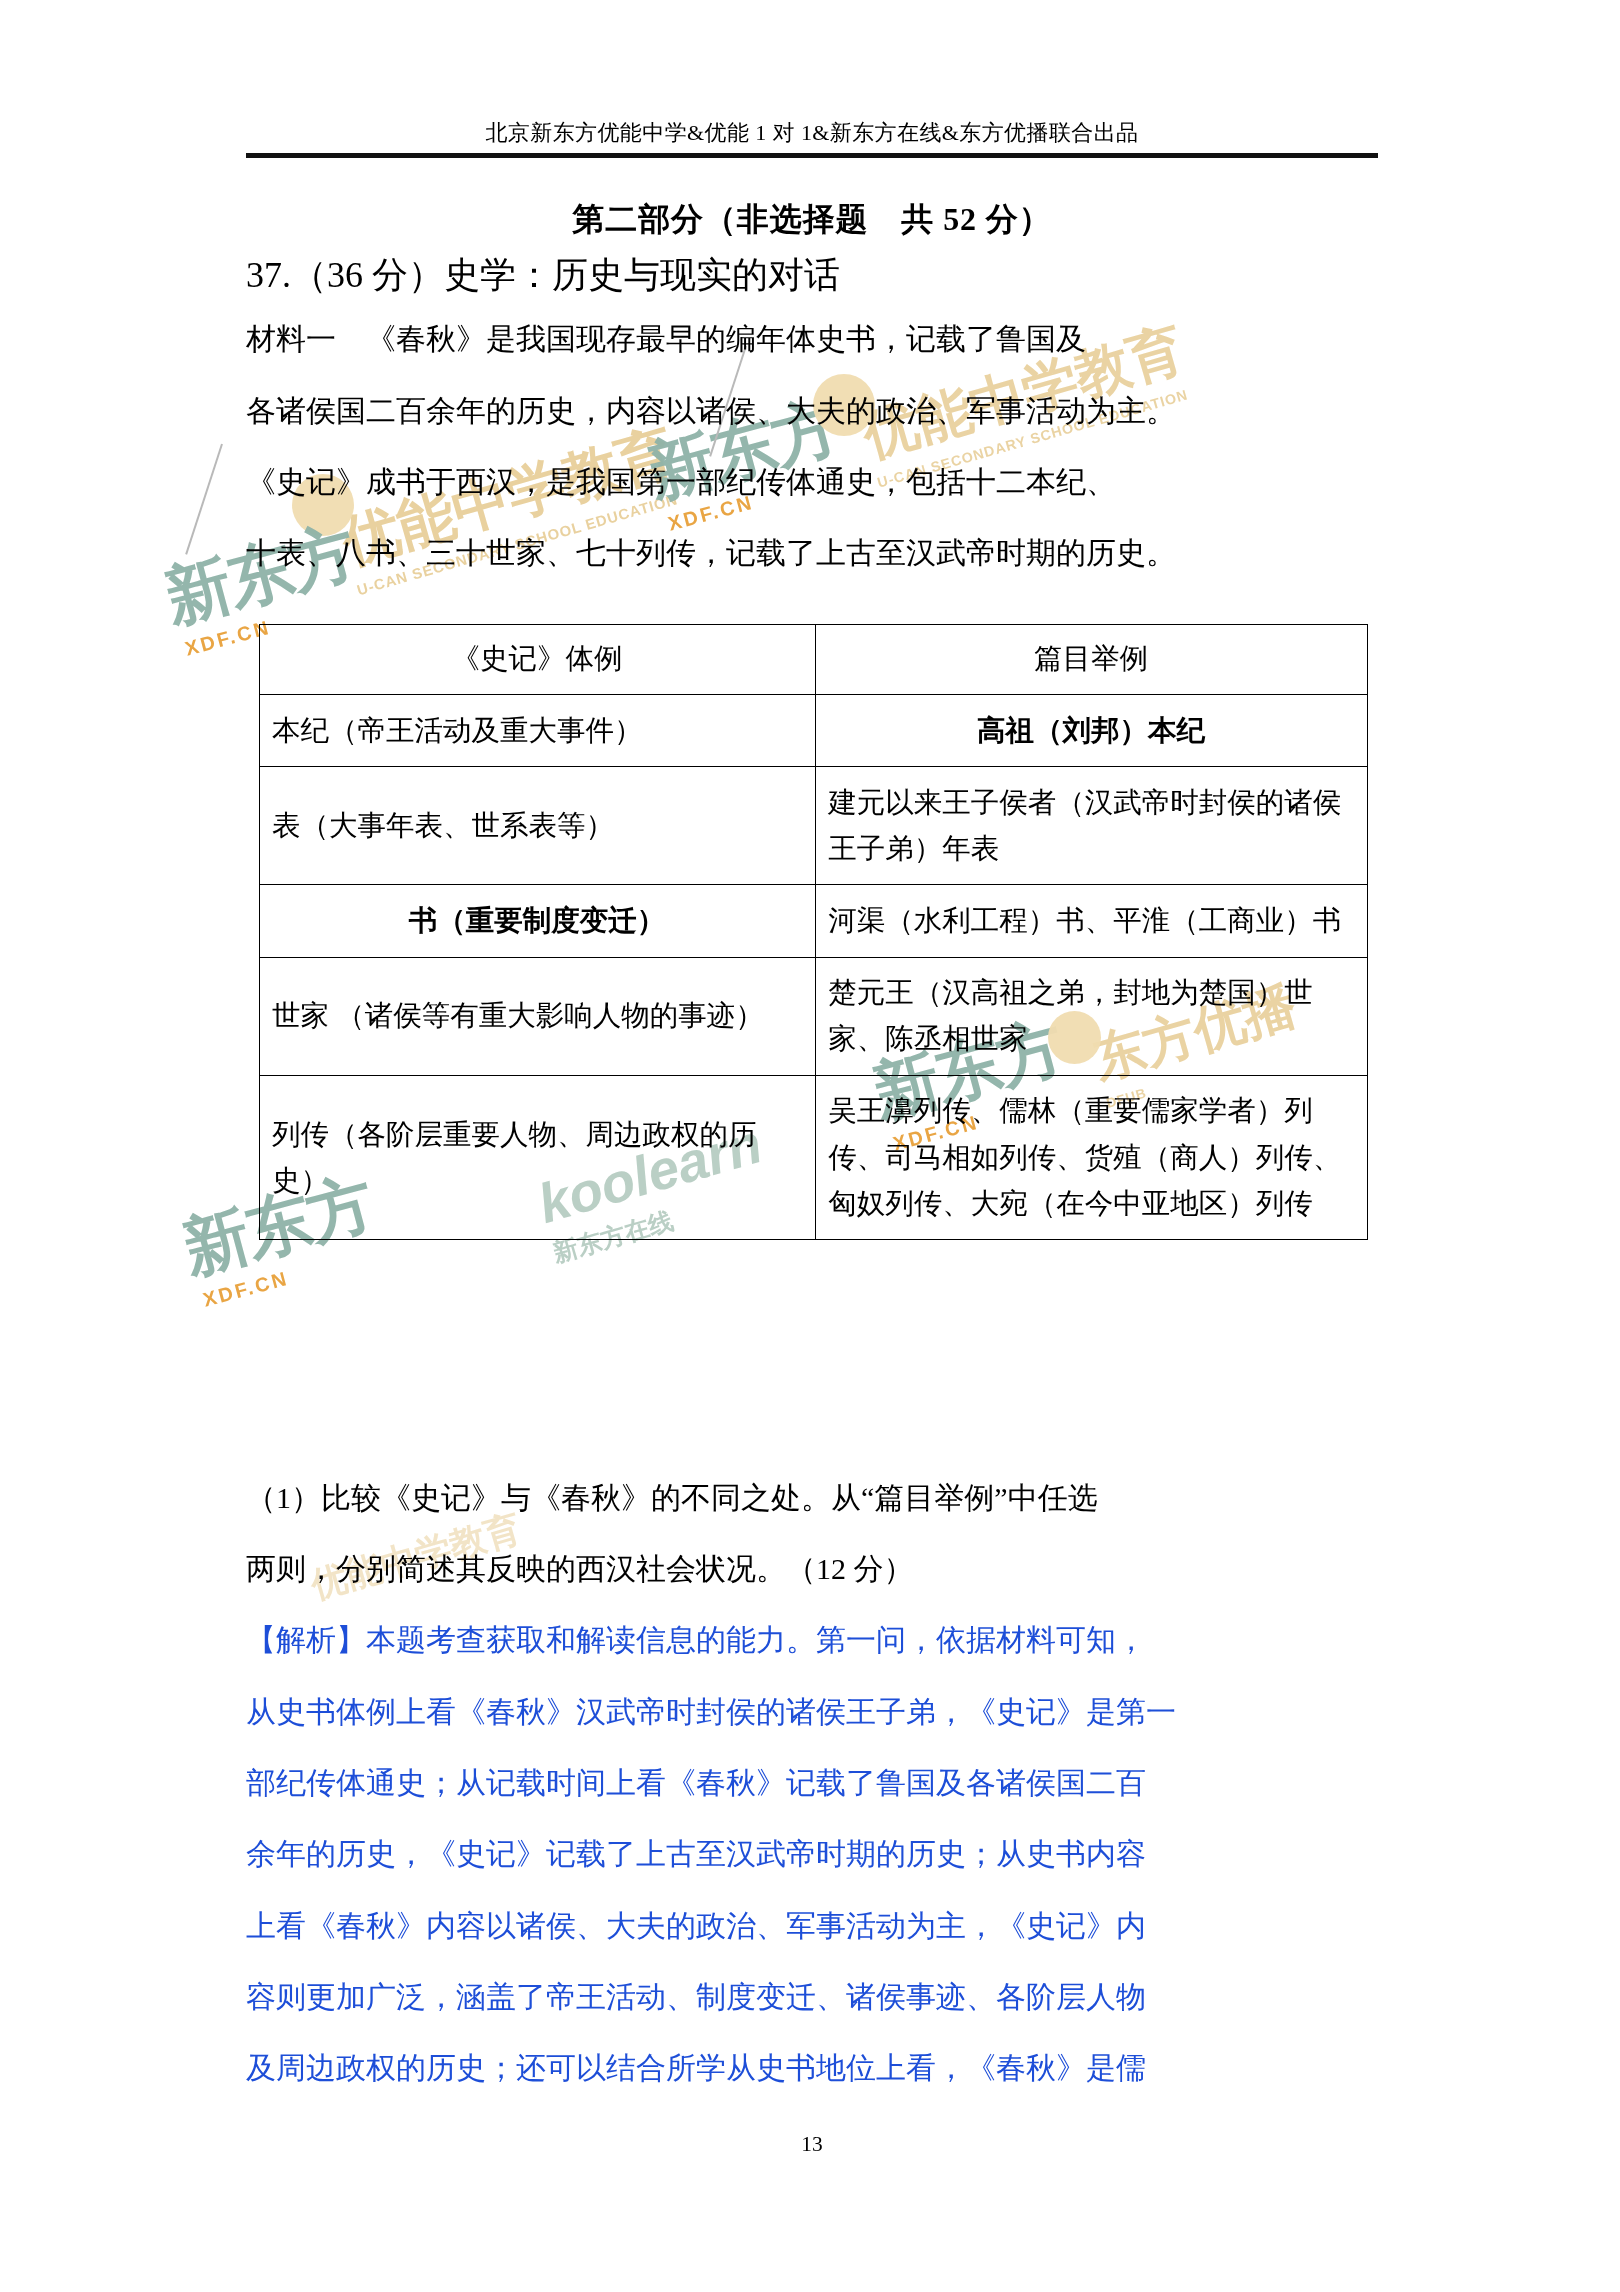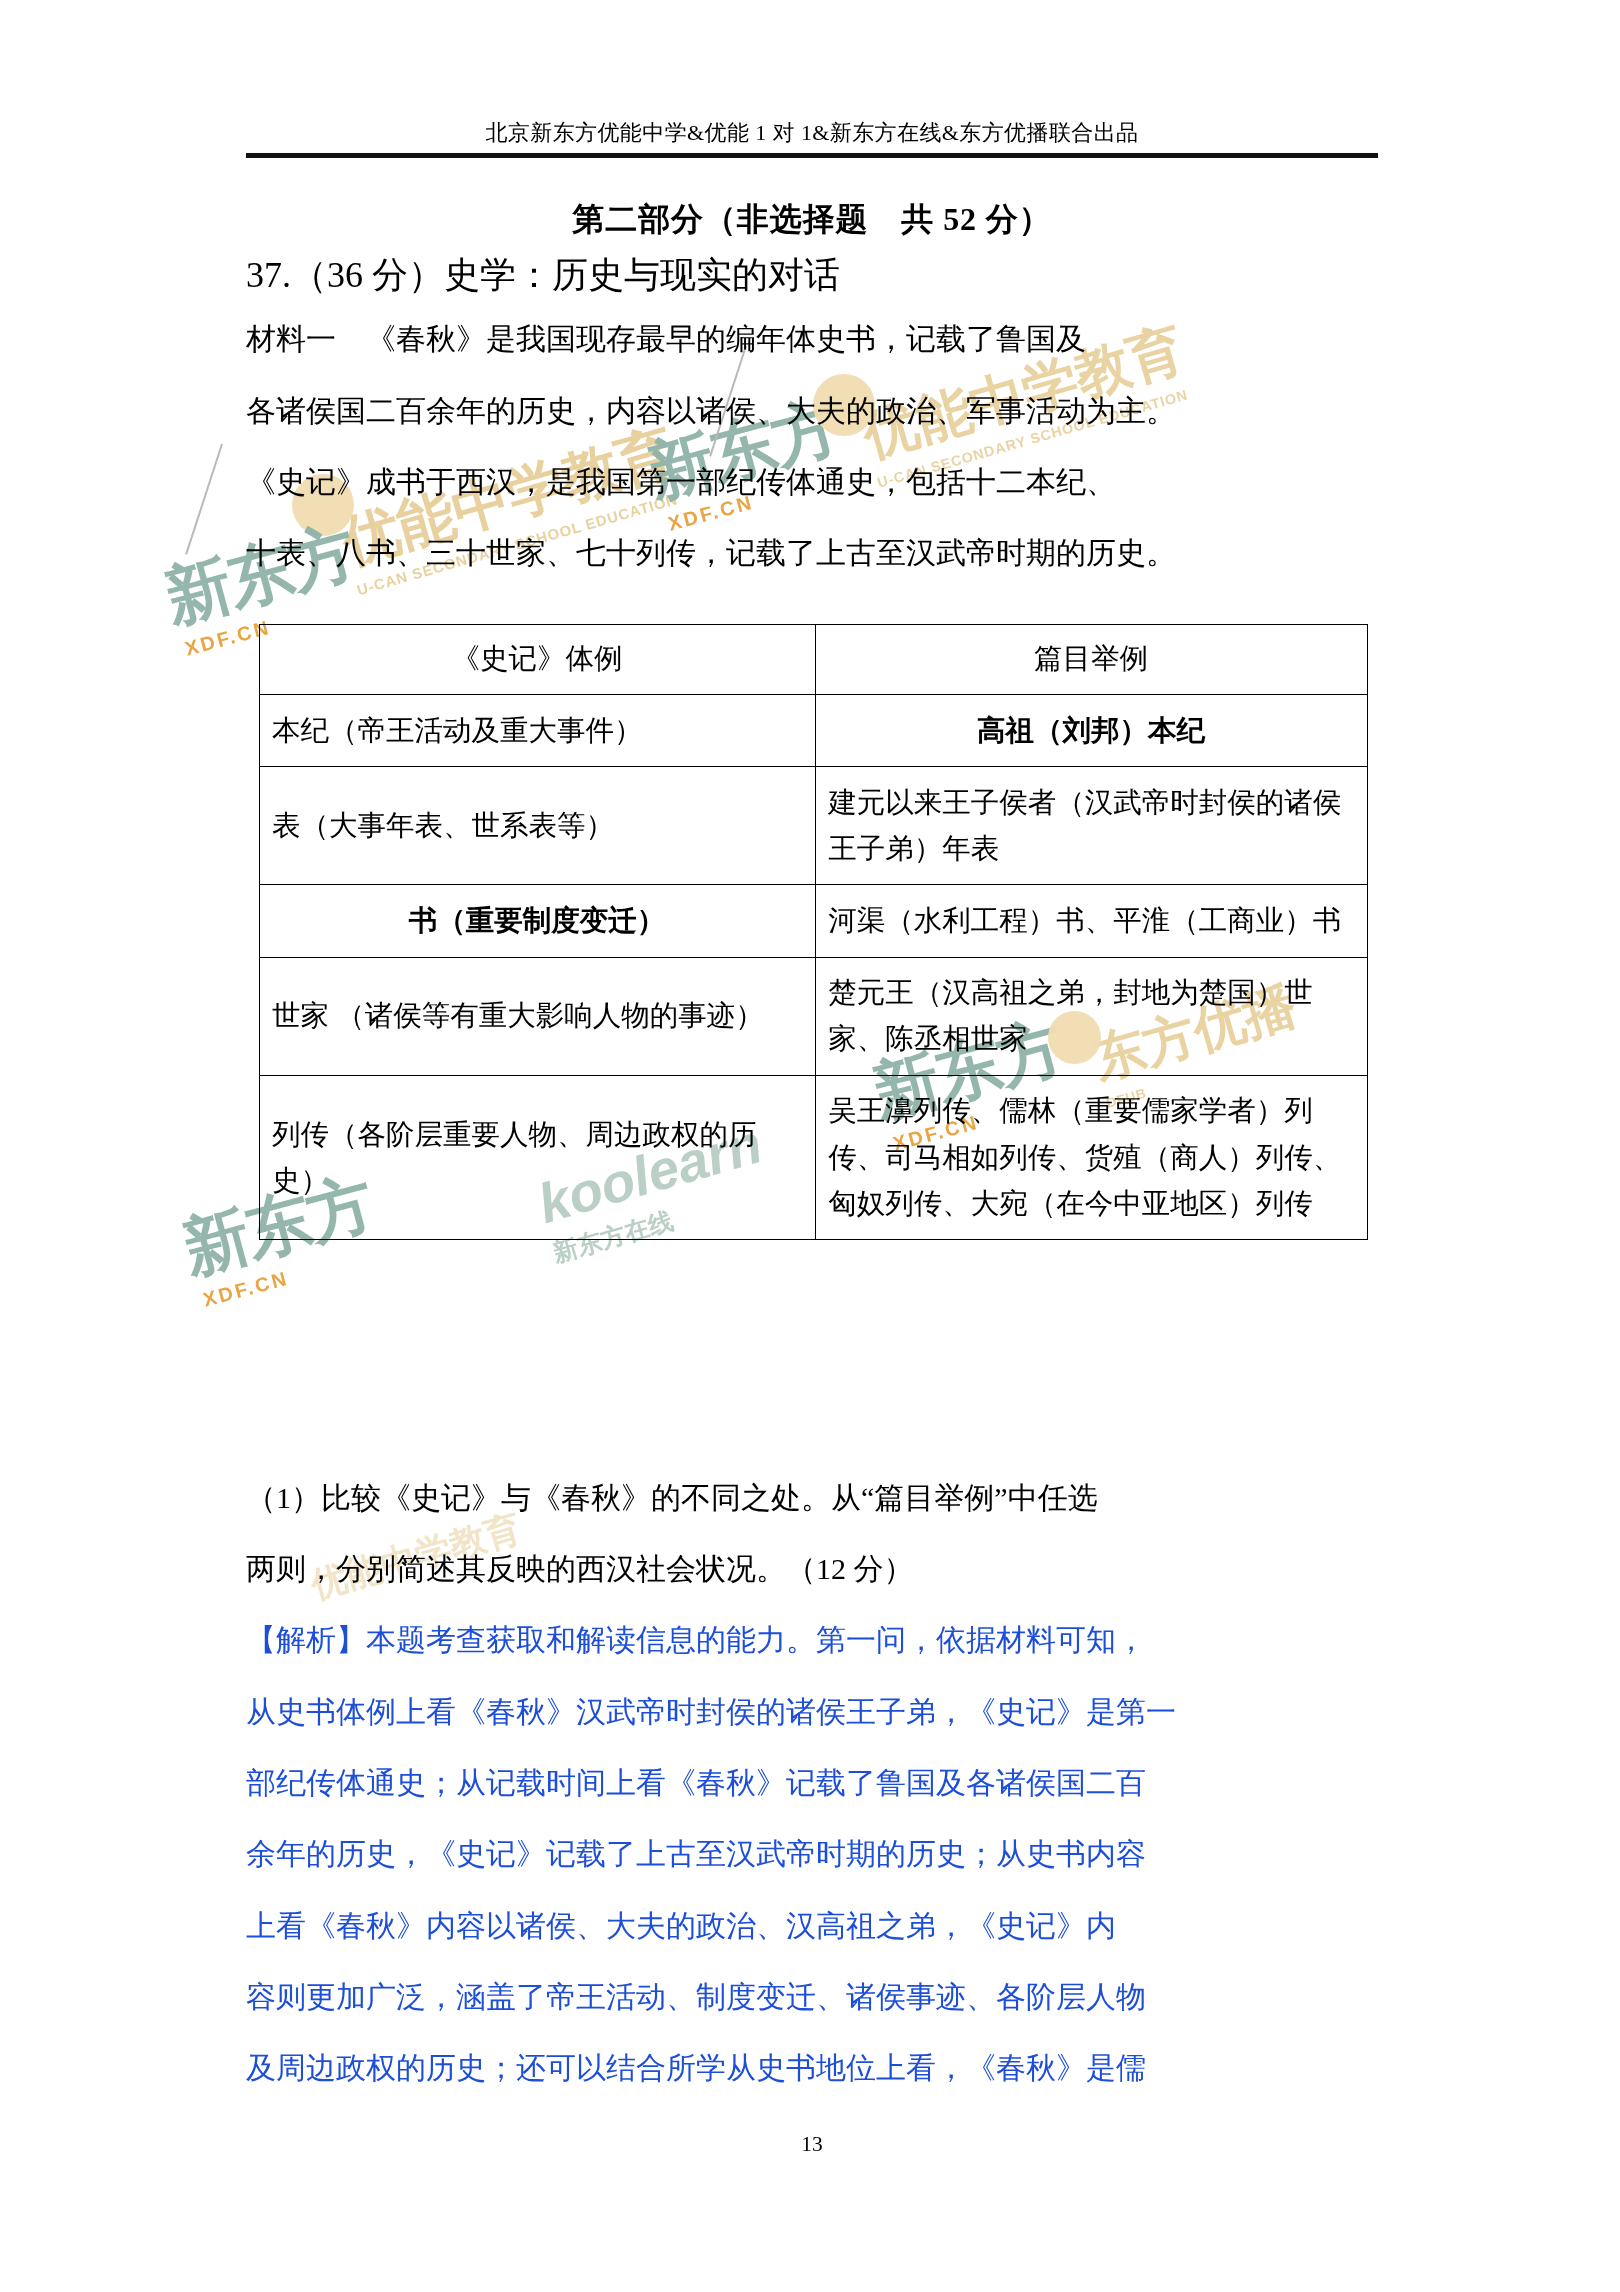--- a/index.html
+++ b/index.html
@@ -268,21 +268,21 @@
       </tbody>
     </table>
 
     <div class="justify-line" style="top:1483px;">（1）比较《史记》与《春秋》的不同之处。从“篇目举例”中任选</div>
     <div class="justify-line" style="top:1554px;">两则，分别简述其反映的西汉社会状况。（12 分）</div>
 
     <div class="answer-line" style="top:1625px;">【解析】本题考查获取和解读信息的能力。第一问，依据材料可知，</div>
     <div class="answer-line" style="top:1697px;">从史书体例上看《春秋》汉武帝时封侯的诸侯王子弟，《史记》是第一</div>
     <div class="answer-line" style="top:1768px;">部纪传体通史；从记载时间上看《春秋》记载了鲁国及各诸侯国二百</div>
     <div class="answer-line" style="top:1839px;">余年的历史，《史记》记载了上古至汉武帝时期的历史；从史书内容</div>
-    <div class="answer-line" style="top:1911px;">上看《春秋》内容以诸侯、大夫的政治、汉高祖之弟，《史记》内</div>
+    <div class="answer-line" style="top:1911px;">上看《春秋》内容以诸侯、大夫的政治、军事活动为主，《史记》内</div>
     <div class="answer-line" style="top:1982px;">容则更加广泛，涵盖了帝王活动、制度变迁、诸侯事迹、各阶层人物</div>
     <div class="answer-line" style="top:2053px;">及周边政权的历史；还可以结合所学从史书地位上看，《春秋》是儒</div>
 
     <div class="page-num">13</div>
 
   </div>
 </div>
 
 
 </body></html>

